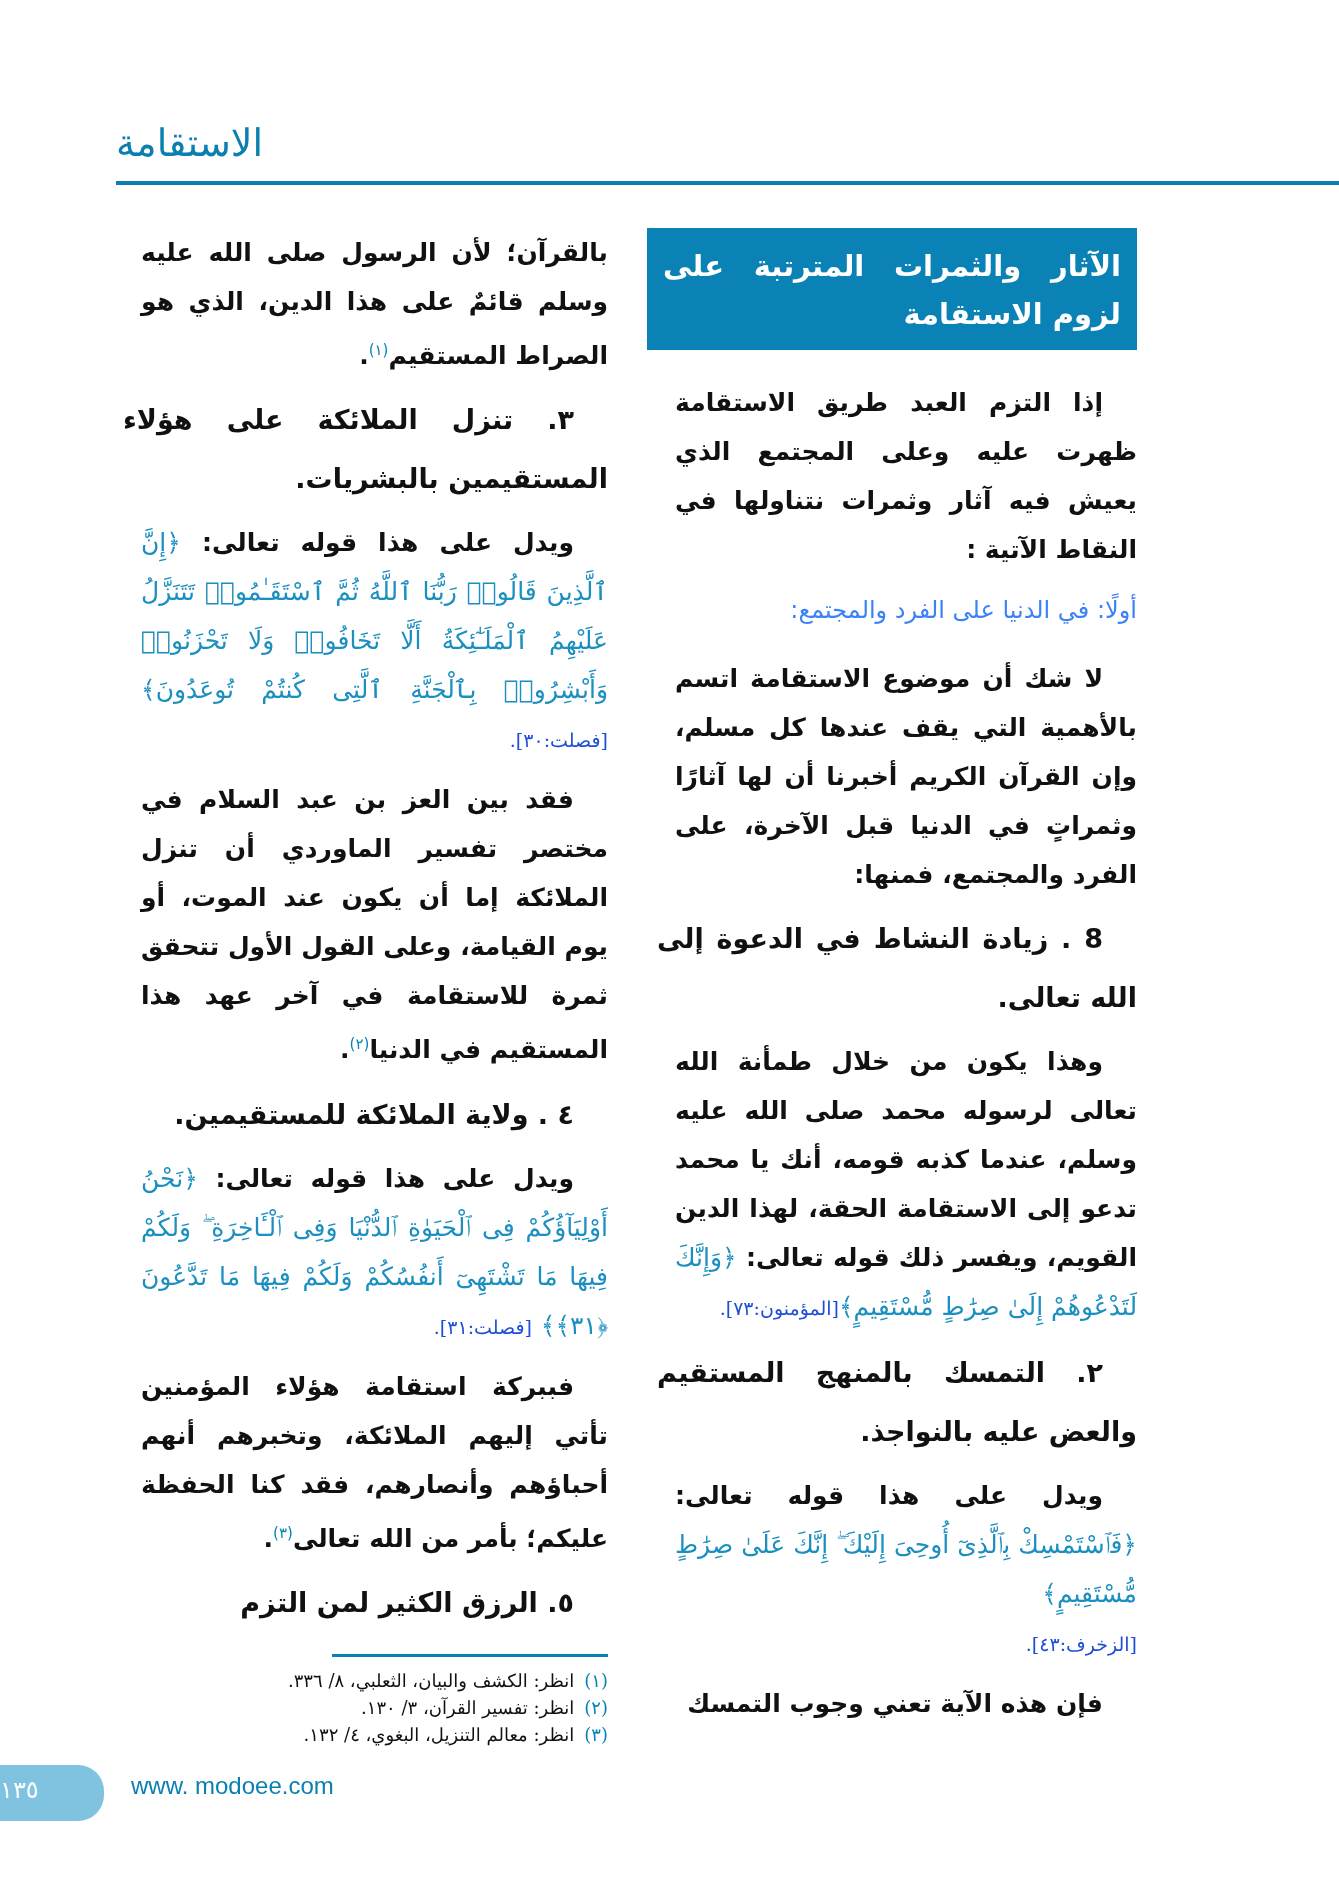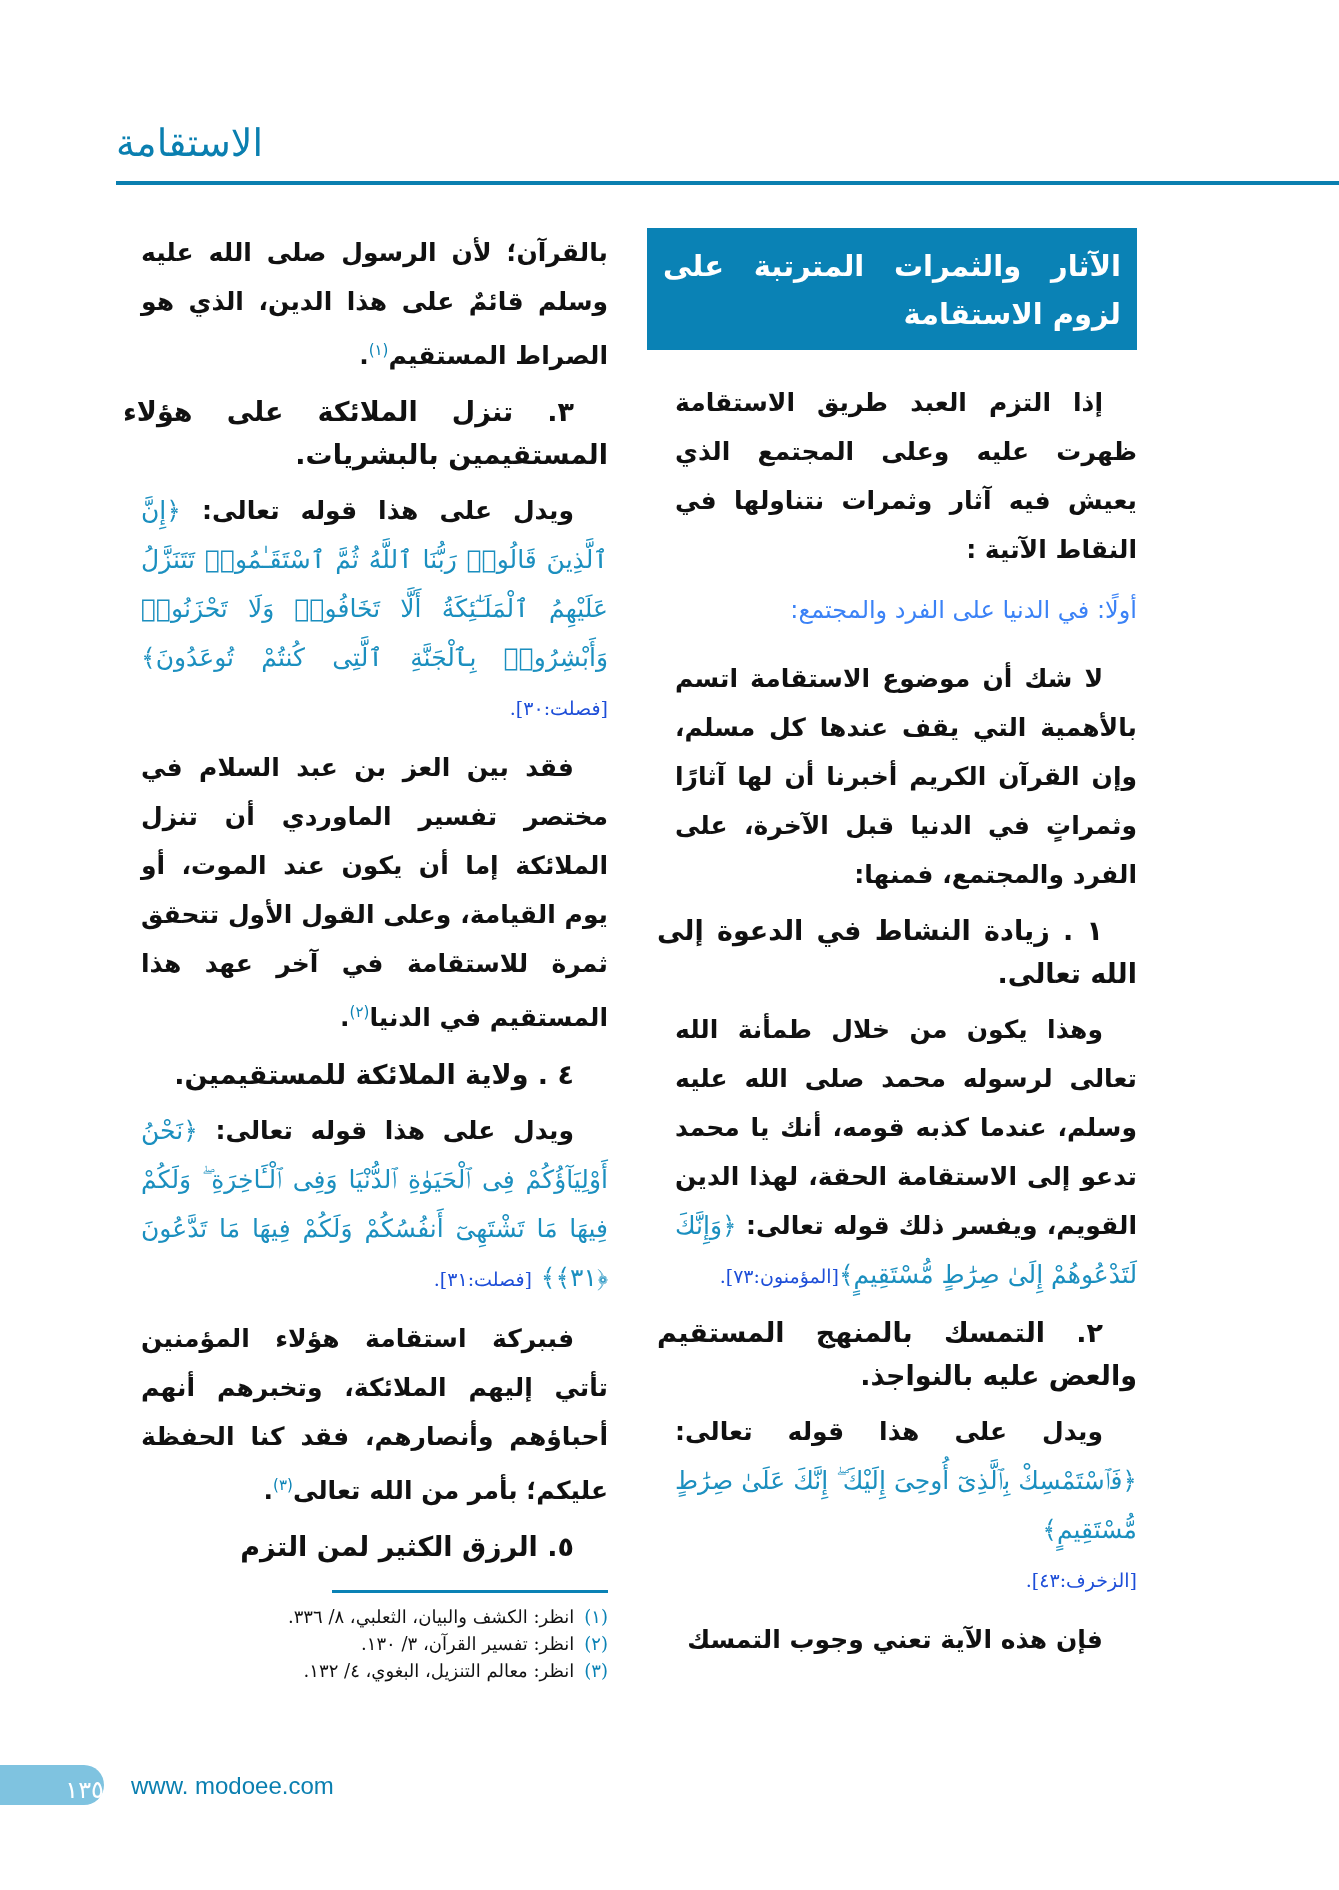--- a/index.html
+++ b/index.html
@@ -31,21 +31,21 @@
     .para {
       font-size: 25px; font-weight: bold; line-height: 49px;
       text-indent: 34px; margin-bottom: 10px; margin-left: 28px;
     }
     .para.noindent { text-indent: 0; }
     .subhead {
       color: #3b82f6; font-size: 24px; line-height: 52px; margin: 2px 0 18px;
       text-indent: 0; font-weight: normal;
     }
     .point {
-      font-size: 27px; font-weight: bold; line-height: 43px; text-indent: 34px;
+      font-size: 27px; font-weight: bold; line-height: 59px; text-indent: 34px;
       margin-bottom: 10px;
       margin-left: 10px;
     }
     .quran {
       color: #1b8fbf; font-family: "DejaVu Serif", serif; font-weight: normal;
       font-size: 25px;
     }
     .ref {
       font-family: "DejaVu Serif", serif; font-weight: normal; font-size: 19px; color: #1d4ed8;
     }
@@ -54,23 +54,23 @@
       color: #0a82b5; font-size: 15px; vertical-align: super; font-weight: normal;
       font-family: "DejaVu Sans", sans-serif;
     }
     .footnote-rule {
       height: 3px; background: #0a82b5; width: 276px; margin: 22px 0 10px auto;
     }
     .footnotes { font-family: "DejaVu Serif", serif; font-size: 18px; line-height: 27px; color: #111; }
     .footnote { display: flex; gap: 10px; }
     .footnote .fn-num { color: #0a82b5; }
     .page-badge {
-      position: absolute; left: 0; top: 1765px; width: 104px; height: 40px;
+      position: absolute; left: 0; top: 1765px; width: 104px; height: 56px;
       background: #7fc3e0; border-radius: 0 26px 26px 0;
-      color: #ffffff; font-size: 24px; line-height: 50px; text-align: right;
+      color: #ffffff; font-size: 24px; line-height: 50px; text-align: left;
     }
     .site-url {
       position: absolute; left: 131px; top: 1772px;
       font-family: "Liberation Sans", sans-serif; font-size: 24px; color: #0a7fb0; direction: ltr;
     }
   </style>
 </head>
 <body>
 
 <div class="running-title">الاستقامة</div>
@@ -78,21 +78,21 @@
 
 <div class="col col-right">
   <div class="section-box">الآثار والثمرات المترتبة على لزوم الاستقامة</div>
 
   <p class="para">إذا التزم العبد طريق الاستقامة ظهرت عليه وعلى المجتمع الذي يعيش فيه آثار وثمرات نتناولها في النقاط الآتية :</p>
 
   <p class="subhead">أولًا: في الدنيا على الفرد والمجتمع:</p>
 
   <p class="para">لا شك أن موضوع الاستقامة اتسم بالأهمية التي يقف عندها كل مسلم، وإن القرآن الكريم أخبرنا أن لها آثارًا وثمراتٍ في الدنيا قبل الآخرة، على الفرد والمجتمع، فمنها:</p>
 
-  <p class="point">١ . زيادة النشاط في الدعوة إلى الله تعالى.</p>
+  <p class="point">8 . زيادة النشاط في الدعوة إلى الله تعالى.</p>
 
   <p class="para">
     <span>وهذا يكون من خلال طمأنة الله تعالى لرسوله محمد صلى الله عليه وسلم، عندما كذبه قومه، أنك يا محمد تدعو إلى الاستقامة الحقة، لهذا الدين القويم، ويفسر ذلك قوله تعالى:</span>
     <span class="orn">﴿</span><span class="quran">وَإِنَّكَ لَتَدْعُوهُمْ إِلَىٰ صِرَٰطٍ مُّسْتَقِيمٍ</span><span class="orn">﴾</span><span class="ref">[المؤمنون:٧٣].</span>
   </p>
 
   <p class="point">٢. التمسك بالمنهج المستقيم والعض عليه بالنواجذ.</p>
 
   <p class="para">
     <span>ويدل على هذا قوله تعالى:</span>

